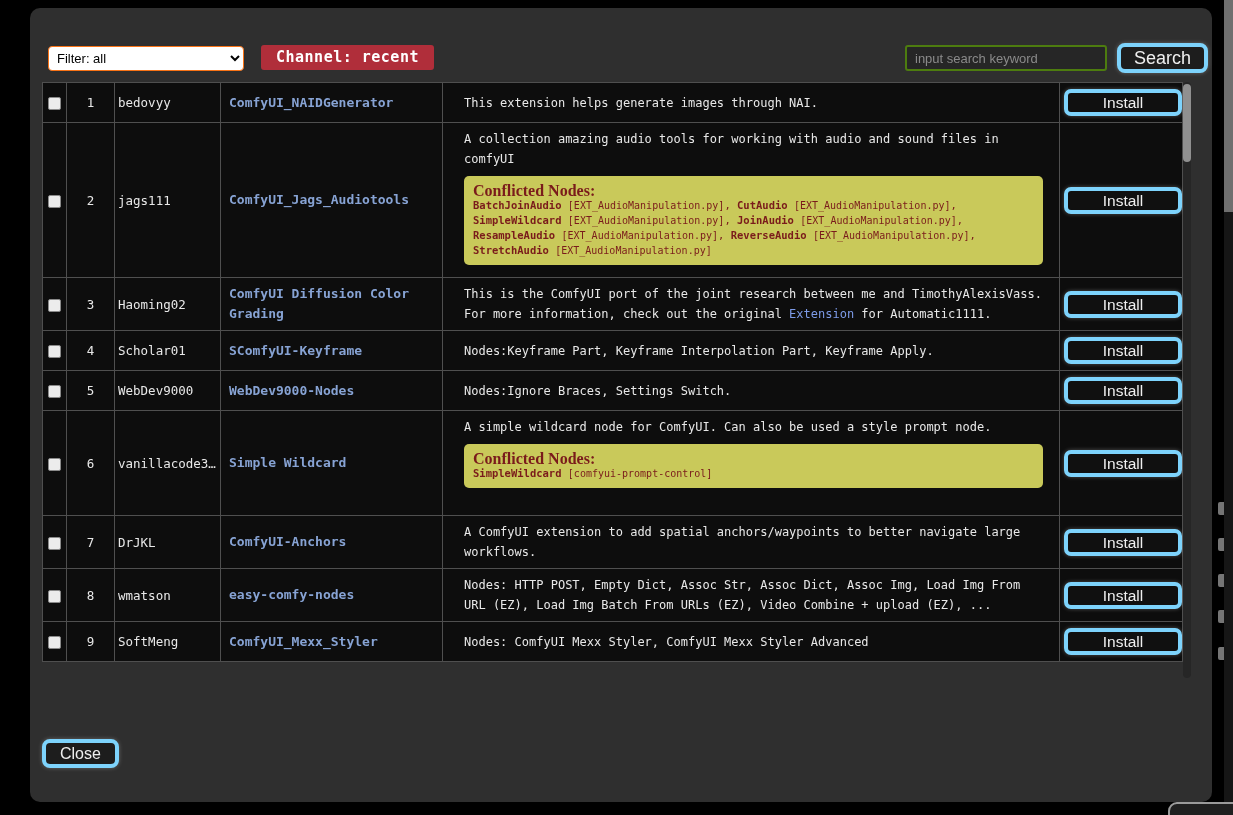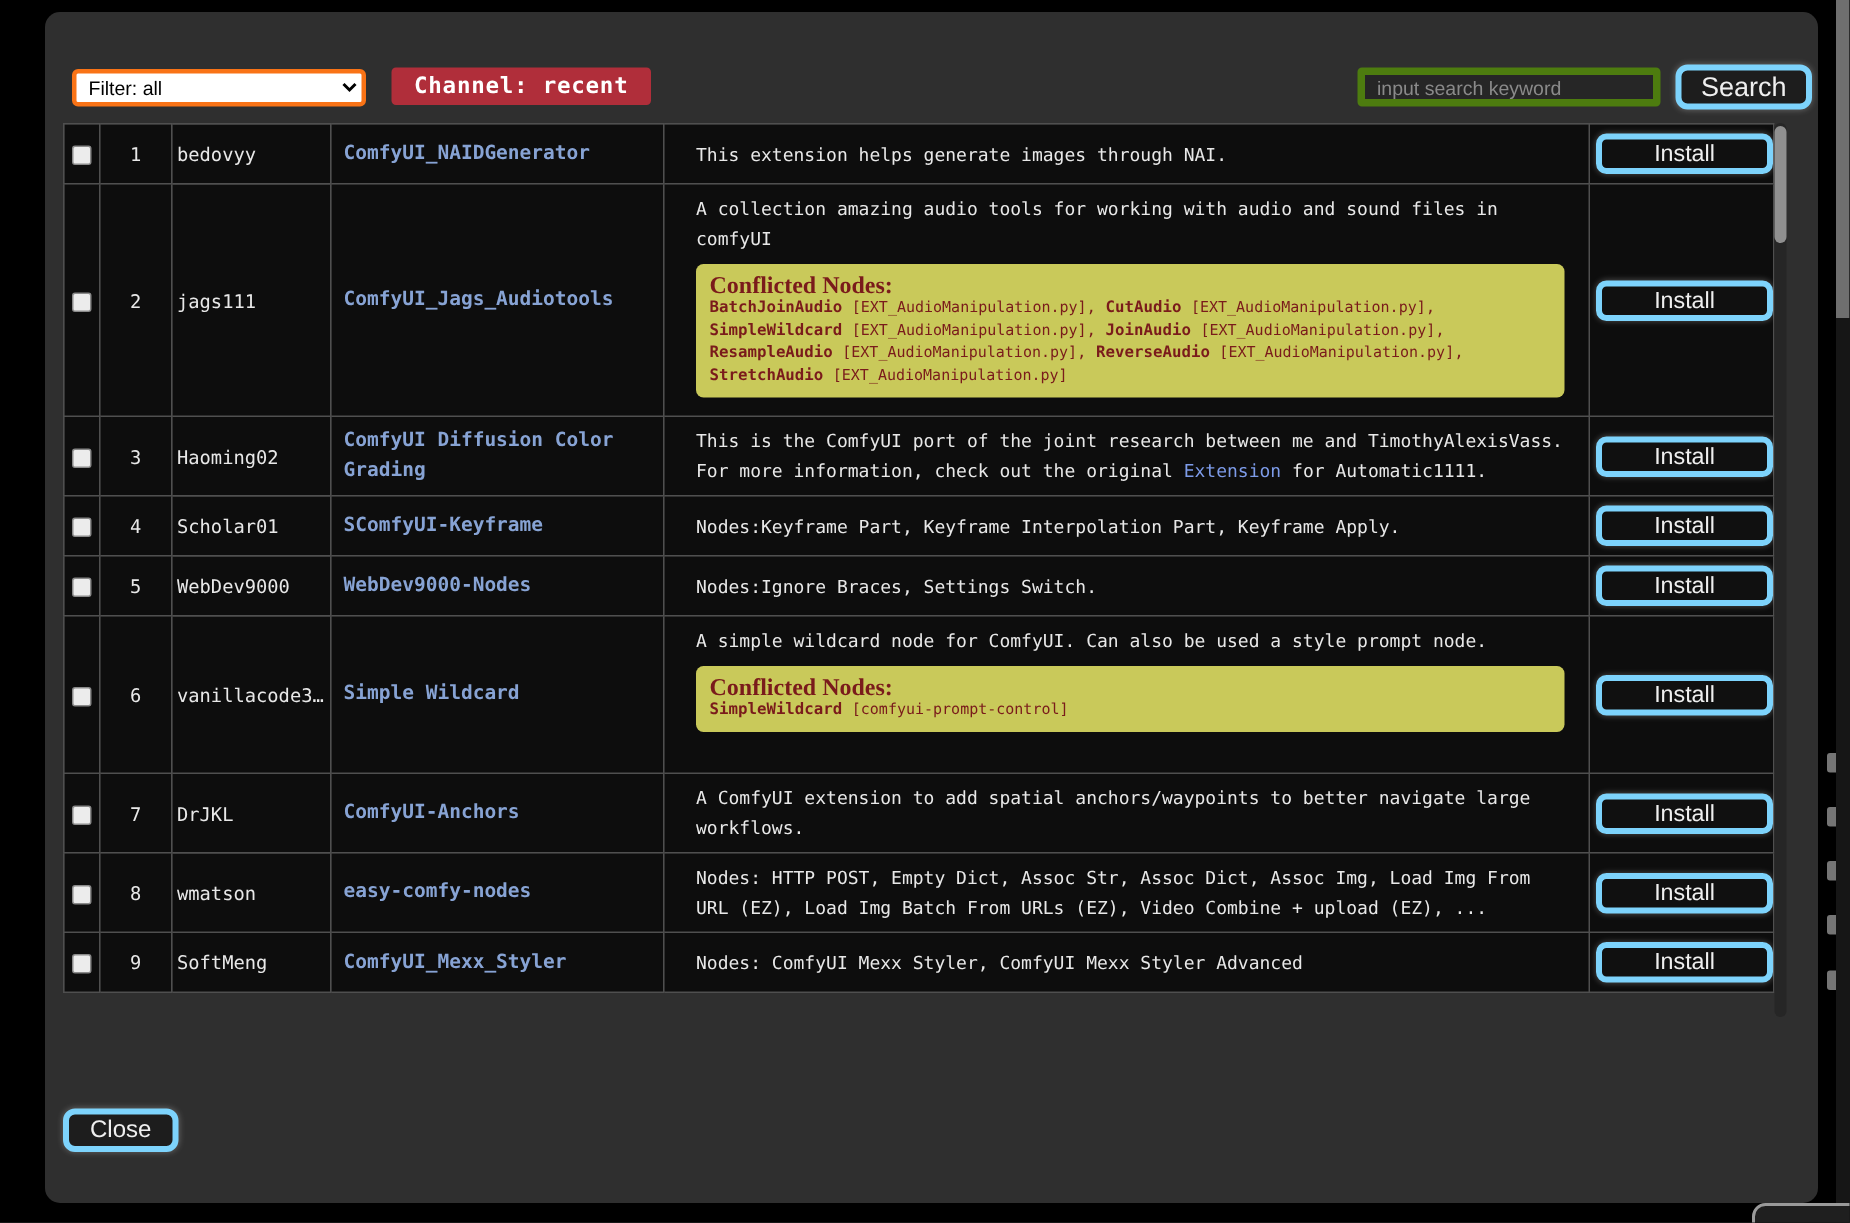--- a/index.html
+++ b/index.html
@@ -11,30 +11,30 @@
 
   .dialog {
     position:absolute; left:30px; top:8px; width:1182px; height:794px;
     background:#2f2f2f; border-radius:10px;
   }
 
   
   .filter-select {
     position:absolute; left:18px; top:38px; width:196px; height:25px;
     font:13px "Liberation Sans", sans-serif; color:#000; background:#fff;
-    border:3px solid #f97316; border-radius:4px; padding:0 4px;
+    border:1px solid #f97316; border-radius:4px; padding:0 4px;
   }
   .channel-badge {
     position:absolute; left:231px; top:37px; height:25px;
     background:#b02e3a; color:#fff; font-weight:bold; font-size:15px;
     line-height:25px; padding:0 15px; border-radius:3px; letter-spacing:.5px;
   }
   .search-input {
     position:absolute; left:875px; top:37px; width:202px; height:26px;
-    background:#262626; border:5px solid #4d7c0f; border-radius:3px;
+    background:#262626; border:2px solid #4d7c0f; border-radius:3px;
     color:#cfcfcf; font:13px "Liberation Sans", sans-serif; padding:0 8px;
   }
   .search-input::placeholder { color:#8a8a8a; }
   .btn {
     font-family:"Liberation Sans", sans-serif; color:#efefef;
     background:#1d1d1d; border:4px solid #7dd3fc; border-radius:8px;
     box-shadow:0 0 4px rgba(255,255,255,.28); cursor:pointer;
   }
   .search-btn { position:absolute; left:1087px; top:35px; height:30px; padding:0 13px; font-size:18px; }
   .close-btn  { position:absolute; left:12px;  top:731px; height:29px; padding:0 14px; font-size:16px; }

